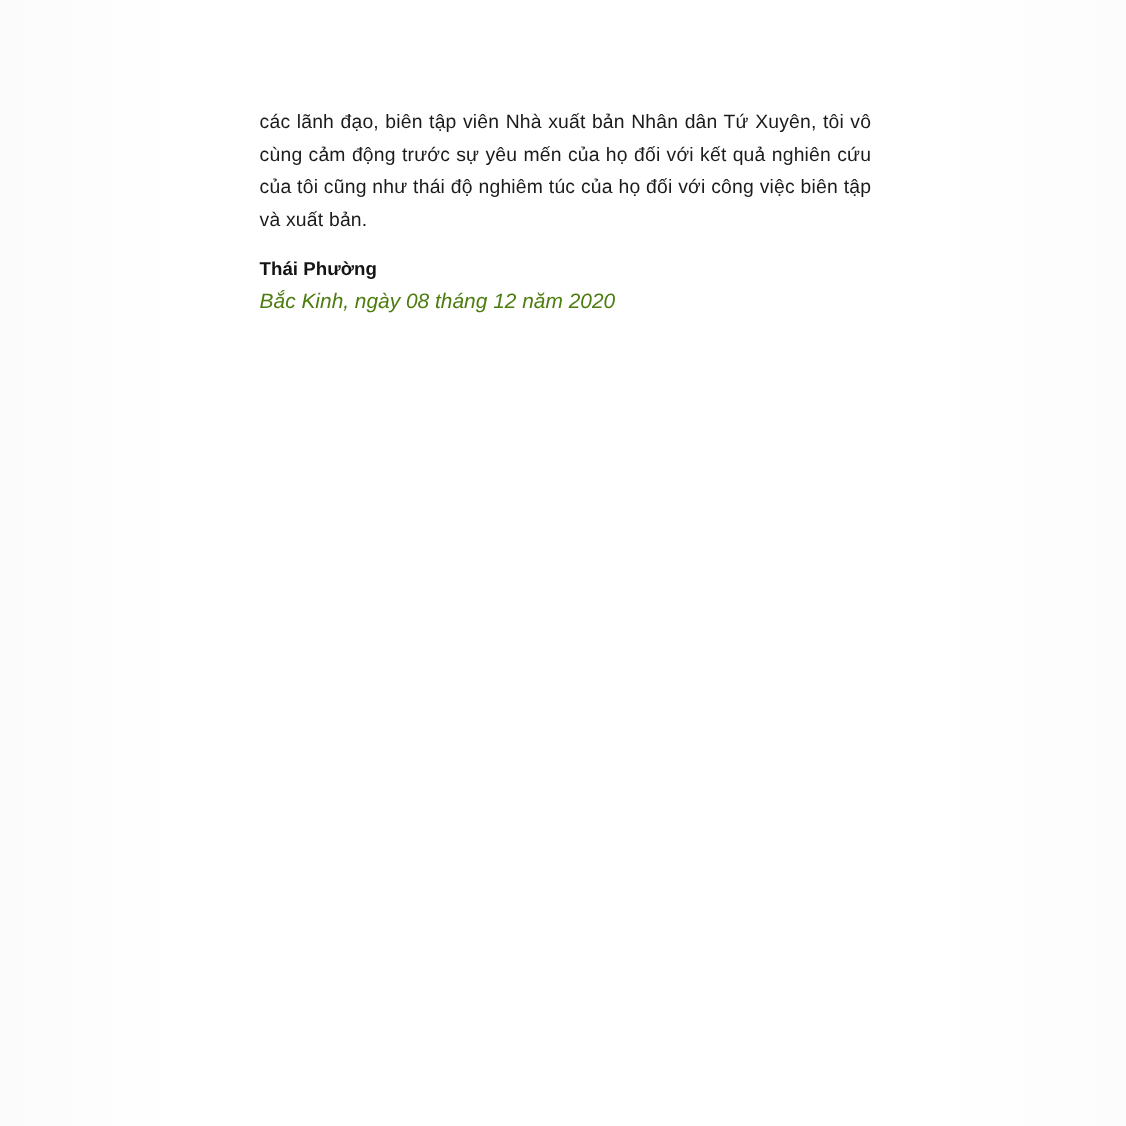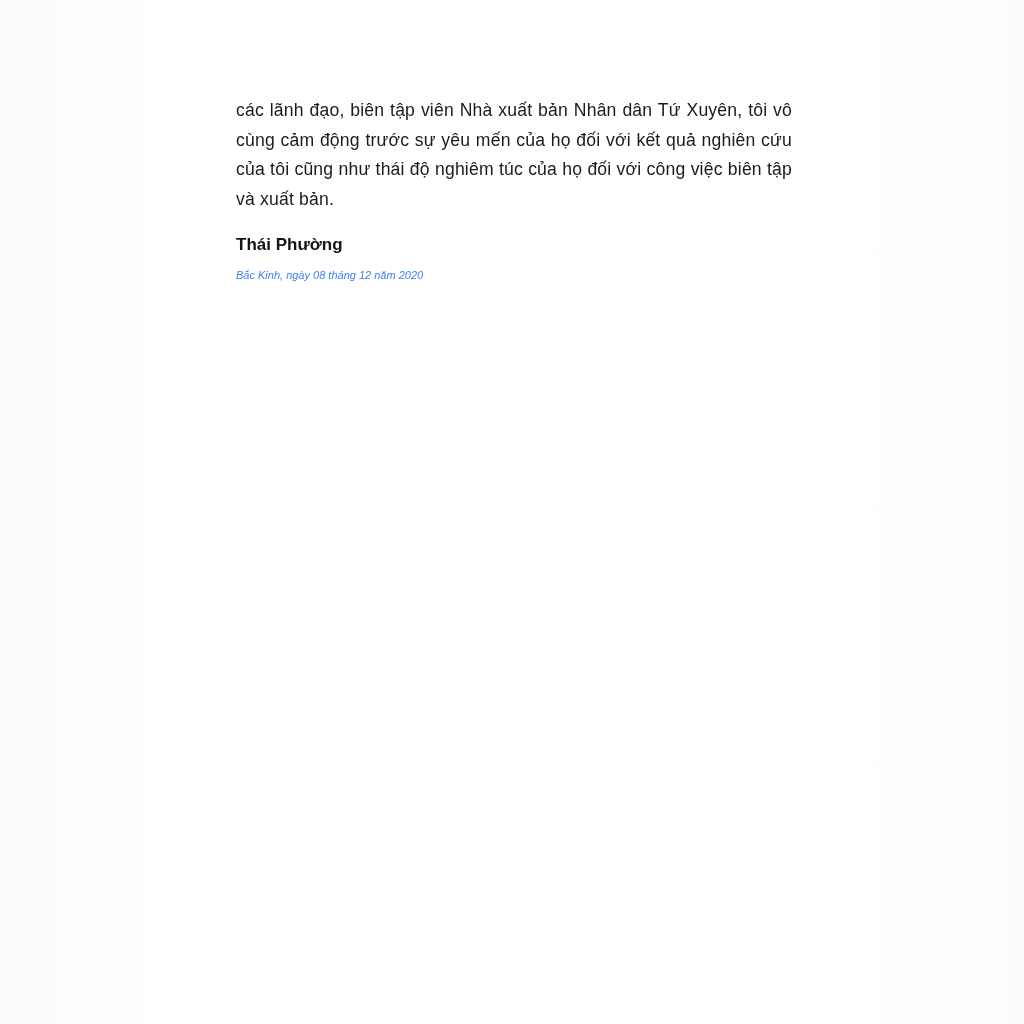--- a/index.html
+++ b/index.html
@@ -72,24 +72,24 @@
   .signature-name {
     font-size: 17px;
     font-weight: bold;
     line-height: 26px;
     color: #141414;
     margin: 0;
     padding-right: 16px;
   }
 
   .signature-place-date {
-    font-size: 11px;
+    font-size: 19px;
     font-style: italic;
     line-height: 26px;
-    color: #3b82f6;
+    color: #4d7c0f;
     margin: 4px 0 0 0;
     padding-right: 16px;
   }
 </style>
 </head>
 <body>
 
 <div class="scan-tint-left"></div>
 <div class="scan-tint-right"></div>
 

